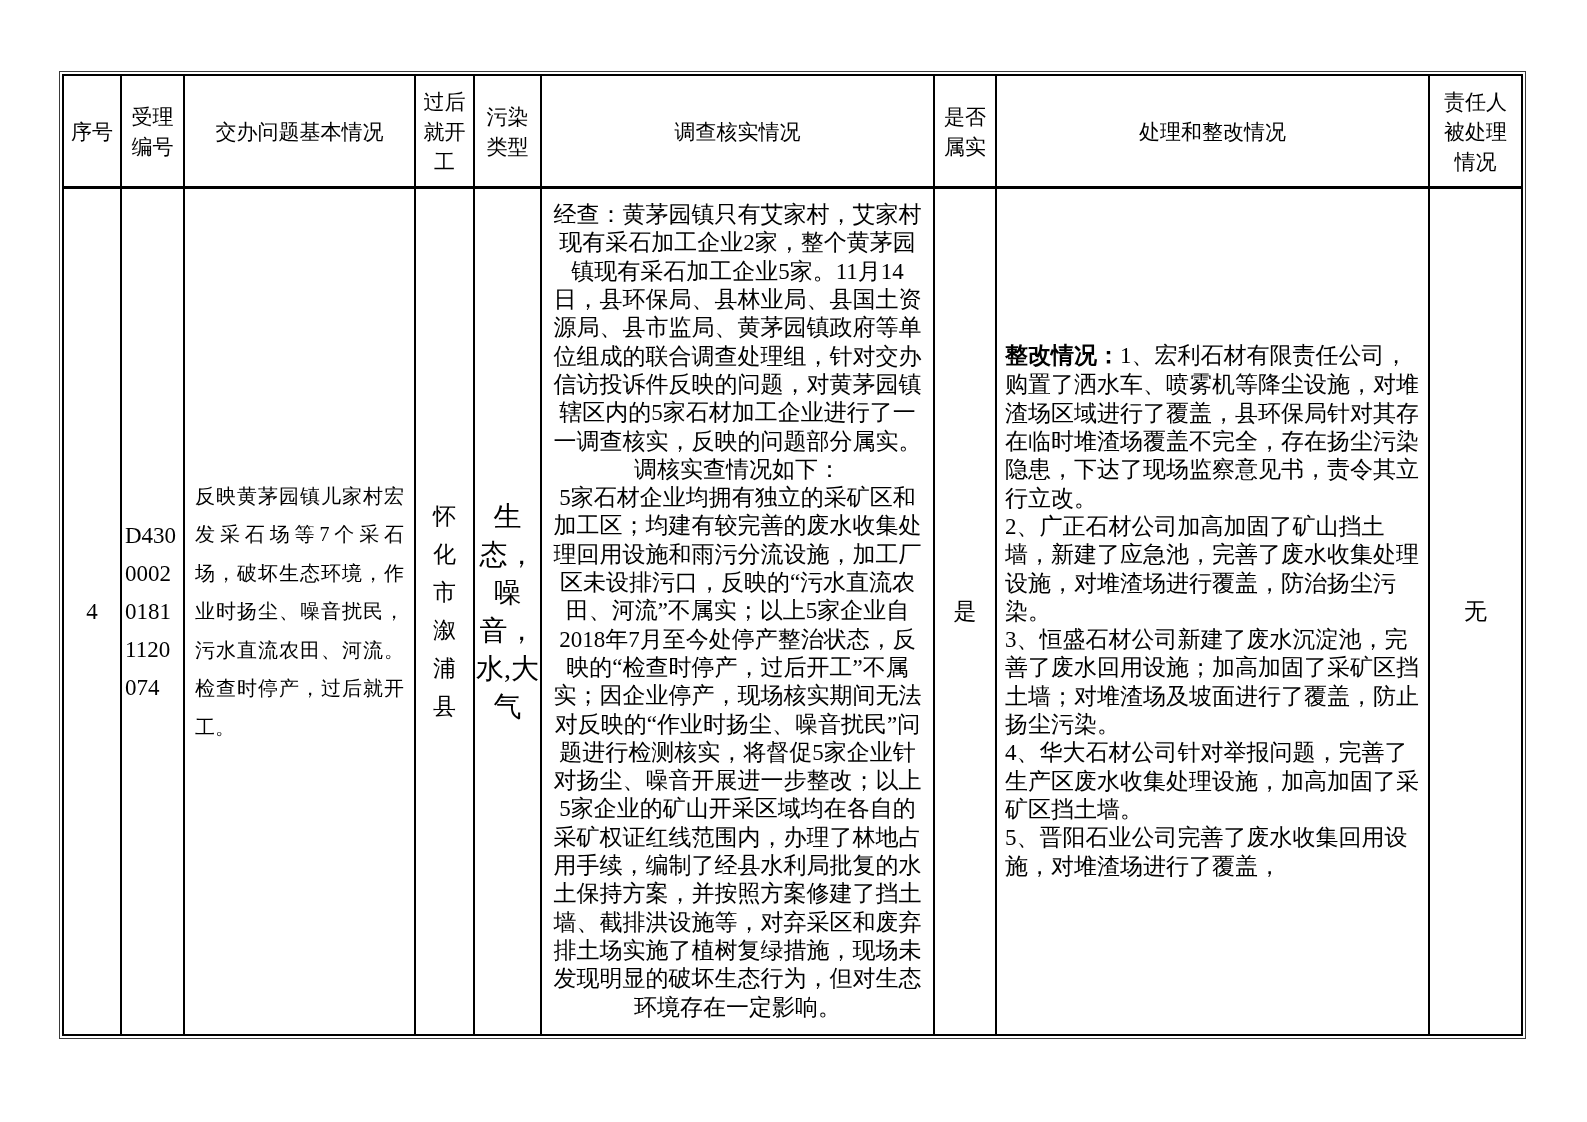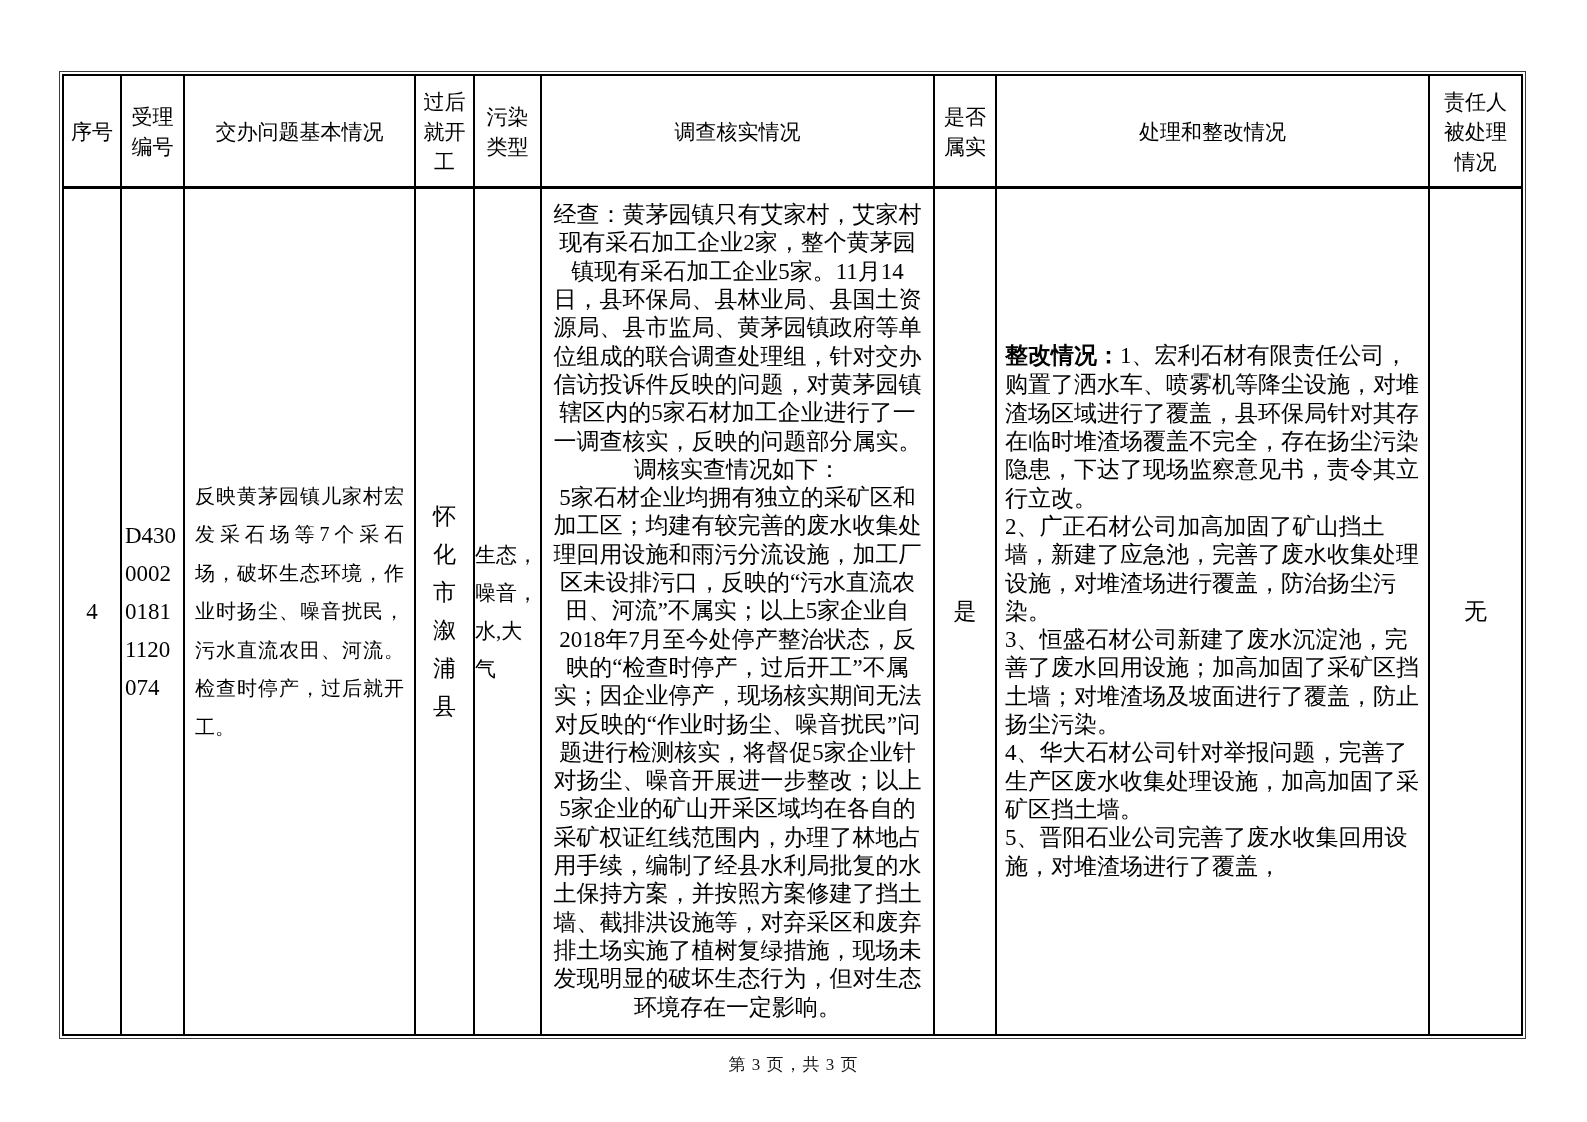--- a/index.html
+++ b/index.html
@@ -19,21 +19,21 @@
     vertical-align:middle; line-height:30px; padding:0 4px;
     border-bottom:3px solid #000;
     box-shadow: inset 0 -8px 0 -7px #000; 
   }
   tbody tr { height:847px; }
   tbody td { vertical-align:middle; }
   td.c-serial   { text-align:center; font-size:23px; }
   td.c-case     { text-align:left; font-size:23px; line-height:38px; padding:0 3px; word-spacing:100px; }
   td.c-problem  { font-size:20px; line-height:38.5px; padding:0 10px; text-align:justify; }
   td.c-region   { text-align:center; font-size:23px; line-height:38px; padding:0 16px; }
-  td.c-pollution{ text-align:left; font-size:21px; line-height:38px; padding:0; }
+  td.c-pollution{ text-align:center; font-size:28px; line-height:38px; padding:0; }
   td.c-invest   { font-size:23px; line-height:28.3px; padding:0 10px; text-align:center; }
   td.c-verified { text-align:center; font-size:23px; }
   td.c-rect     { font-size:23px; line-height:28.3px; padding:0 8px; text-align:left; }
   td.c-resp     { text-align:center; font-size:23px; }
   .para { margin:0; }
   .rect-label { font-weight:700;font-family:Liberation Mono, monospace; }
   .footer {
     position:absolute; top:1053px; left:0; width:100%;
     text-align:center; font-size:17px; letter-spacing:1px; color:#1a1a1a;
   }
@@ -85,15 +85,14 @@
           <p class="para">2、广正石材公司加高加固了矿山挡土墙，新建了应急池，完善了废水收集处理设施，对堆渣场进行覆盖，防治扬尘污染。</p>
           <p class="para">3、恒盛石材公司新建了废水沉淀池，完善了废水回用设施；加高加固了采矿区挡土墙；对堆渣场及坡面进行了覆盖，防止扬尘污染。</p>
           <p class="para">4、华大石材公司针对举报问题，完善了生产区废水收集处理设施，加高加固了采矿区挡土墙。</p>
           <p class="para">5、晋阳石业公司完善了废水收集回用设施，对堆渣场进行了覆盖，</p>
         </td>
         <td class="c-resp">无</td>
       </tr>
     </tbody>
   </table>
 
-  <div class="footer">第 3 页，共 3 页</div>
 
 </div>
 
 </body></html>

